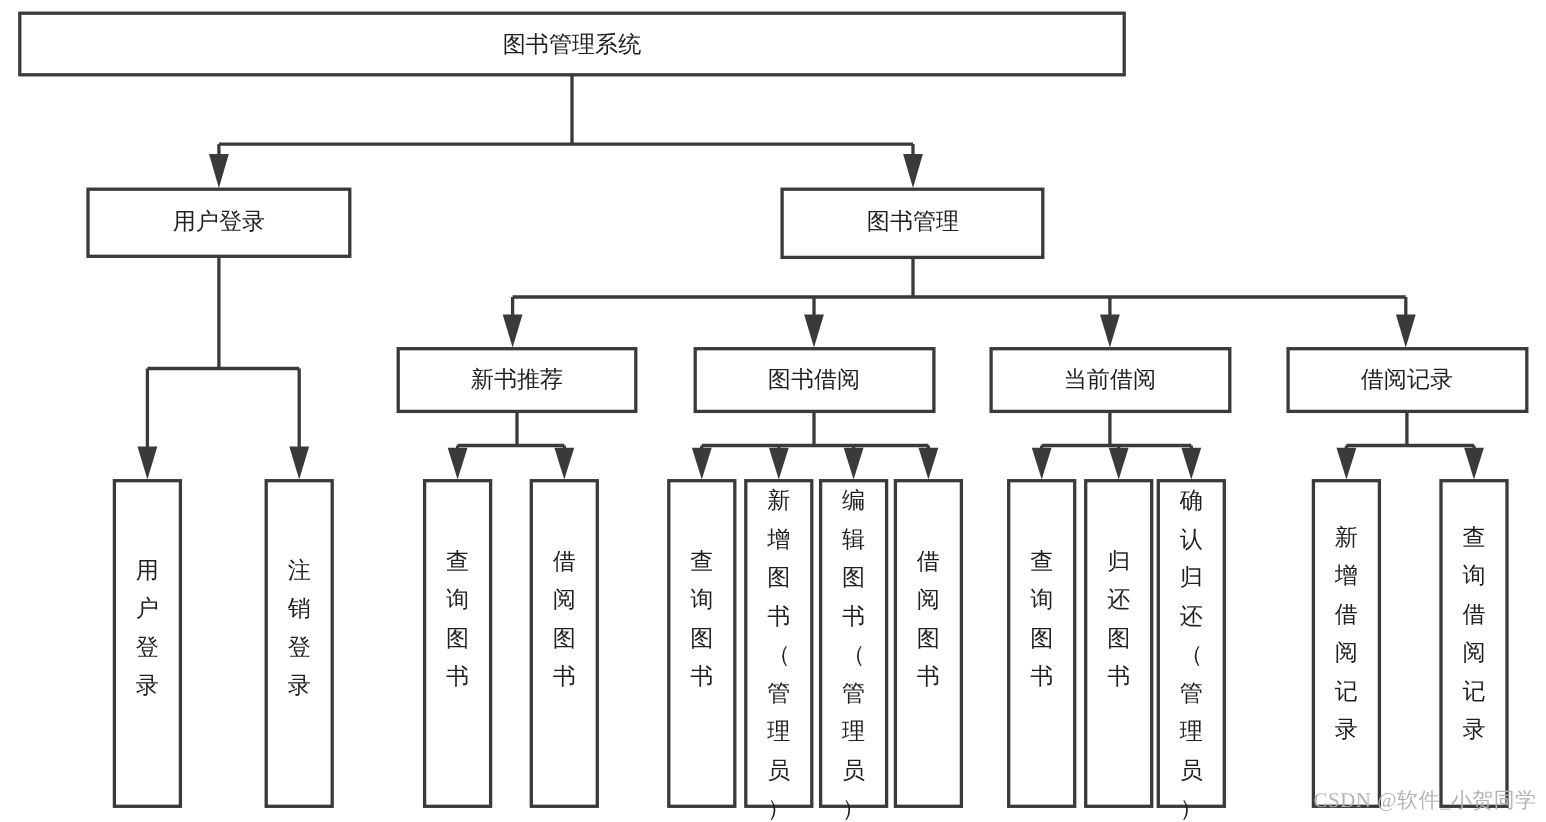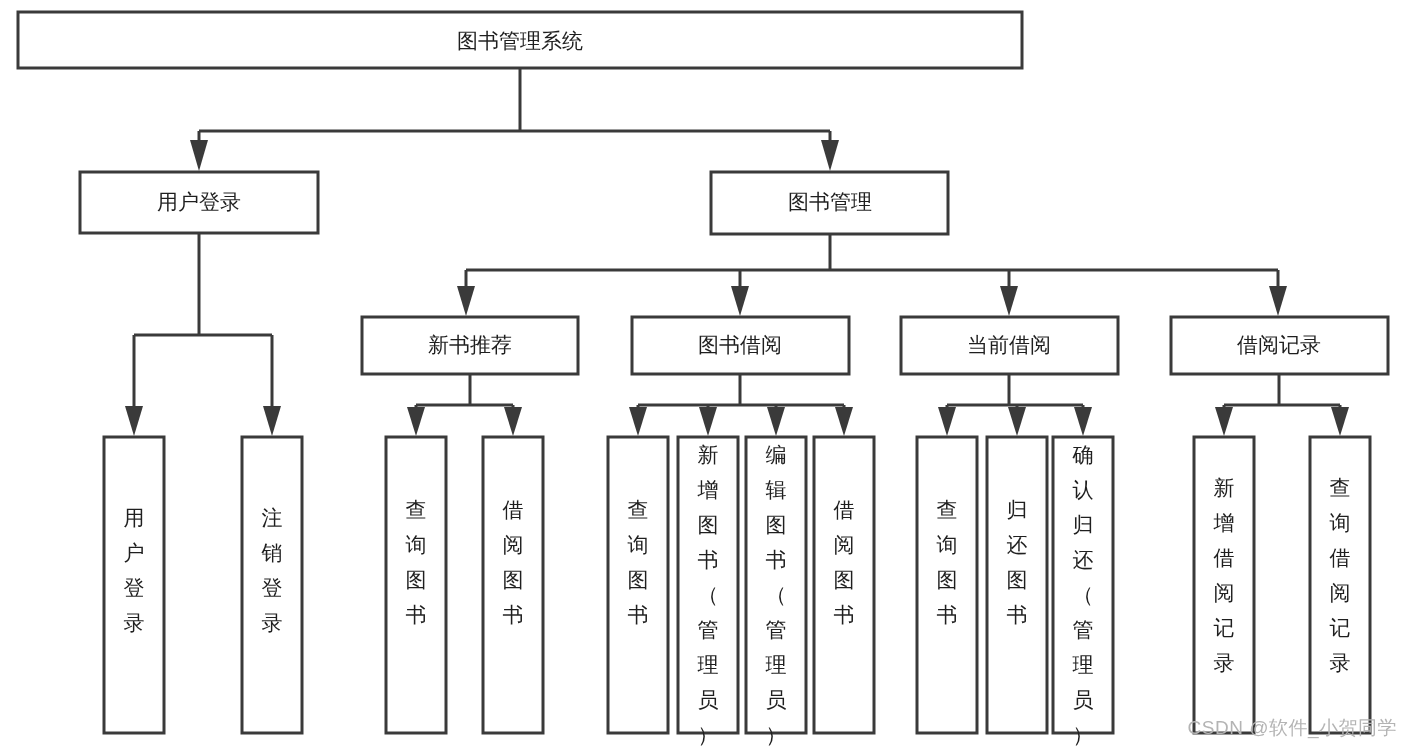--- a/index.html
+++ b/index.html
@@ -51,21 +51,21 @@
   .node-label-v {
     font-family: "Liberation Sans", "DejaVu Sans", sans-serif;
     font-size: 21px;
     fill: #1f1f1f;
     text-anchor: middle;
   }
   .watermark {
     position: absolute;
     right: 8px;
     bottom: 6px;
-    font-family: Liberation Sans, sans-serif;
+    font-family: Liberation Serif, serif;
     font-size: 19px;
     color: #b4b4b4;
     white-space: nowrap;
     letter-spacing: 0.5px;
   }
 </style>
 </head>
 <body>
 
 <div id="diagram-root">

